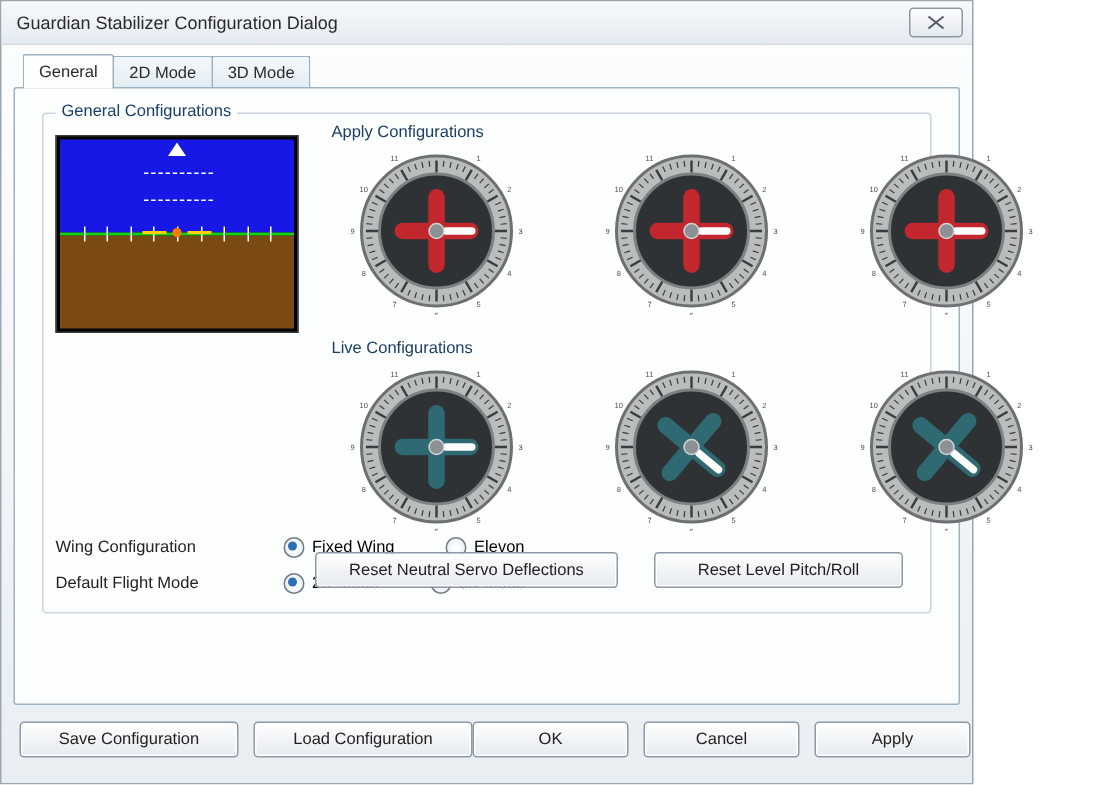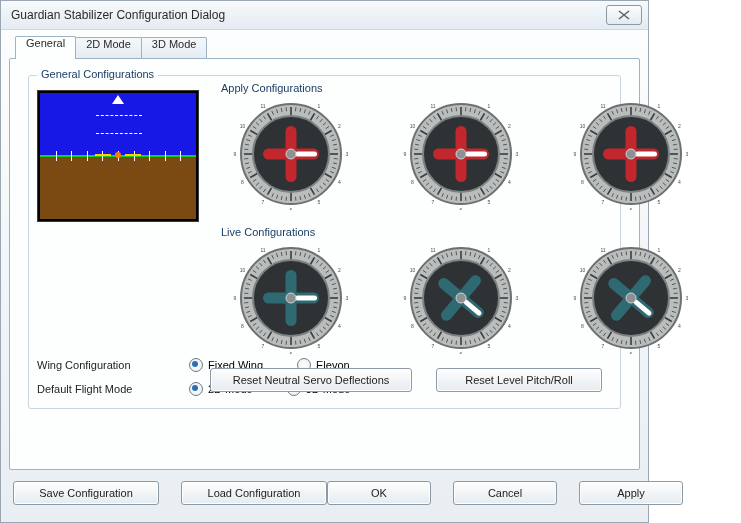--- a/index.html
+++ b/index.html
@@ -4,21 +4,21 @@
 <style>
   html,body{margin:0;padding:0;font-family:"Segoe UI",Tahoma,sans-serif;font-size:11px;color:#000;background:#fff}
   .window{width:649px;height:523px;box-sizing:border-box;background:linear-gradient(#fdfefe,#e9eef3);border:1px solid #9aa7b2;position:relative}
   .titlebar{height:28px;display:flex;align-items:center;justify-content:space-between;padding:0 6px 0 10px;background:linear-gradient(#f7fafc,#e4ebf1);border-bottom:1px solid #cfd7de}
   .titlebar .title{font-size:12px;color:#2a2a2a}
   .closebox{width:34px;height:18px;border:1px solid #8e98a2;border-radius:3px;background:linear-gradient(#fcfdfe,#e4eaef);display:flex;align-items:center;justify-content:center}
   .closebox svg{width:12px;height:10px}
   .client{position:absolute;left:8px;right:8px;top:36px;bottom:8px}
   
   .tabstrip{position:absolute;left:6px;top:0;height:22px;display:flex;align-items:flex-end}
-  .tab{height:21px;padding:0 10px;border:1px solid #9fb2c2;border-bottom:none;background:linear-gradient(#f4f8fb,#e3ecf3);margin-right:-1px;display:flex;border-top-left-radius:2px;border-top-right-radius:2px;color:#2a2a2a;cursor:default}
+  .tab{height:21px;padding:0 10px;border:1px solid #9fb2c2;border-bottom:none;background:linear-gradient(#f4f8fb,#e3ecf3);margin-right:-1px;display:flex;align-items:center;border-top-left-radius:2px;border-top-right-radius:2px;color:#2a2a2a;cursor:default}
   .tab.active{background:#fdfefe;position:relative;z-index:2;height:22px}
   .tabpage{position:absolute;left:0;right:0;top:21px;bottom:44px;border:1px solid #9fb2c2;background:#fdfefe;border-radius:2px}
   
   .group{position:absolute;border:1px solid #c9d4dd;border-radius:3px}
   .group>.legend{position:absolute;top:-8px;left:8px;background:#fdfefe;padding:0 4px;color:#1a3e66;font-size:11px}
   .gc{position:absolute;left:18px;top:16px;right:18px;bottom:60px}
   
   .attitude{position:absolute;left:8px;top:14px;width:160px;height:130px;border:1px solid #3a3a3a;background:#000}
   .att-sky{position:absolute;left:2px;right:2px;top:2px;height:62px;background:#1818e6}
   .att-ground{position:absolute;left:2px;right:2px;top:66px;bottom:2px;background:#7a4a12}
@@ -41,21 +41,21 @@
   .dial svg{position:absolute;inset:0;width:100%;height:100%}
   
   .row{position:absolute;display:flex;align-items:center;gap:34px;font-size:11px}
   .row .lbl{width:118px;color:#222}
   .radio{display:inline-flex;align-items:center;gap:5px;cursor:default}
   .radio .r{width:12px;height:12px;border:1px solid #6f7a84;border-radius:50%;background:radial-gradient(#fff,#e7edf2);position:relative}
   .radio.sel .r::after{content:"";position:absolute;left:2px;top:2px;width:6px;height:6px;border-radius:50%;background:#2b6fb8}
   
   .btn{height:22px;padding:0 12px;border:1px solid #8d9aa6;border-radius:3px;background:linear-gradient(#fefefe,#e5ebef);display:inline-flex;align-items:center;justify-content:center;font-size:11px;color:#222;cursor:default;box-shadow:inset 0 0 0 1px #fff}
   .bottomrow{position:absolute;left:0;right:0;bottom:6px;height:30px;display:flex;align-items:center;justify-content:space-between;padding:0 4px}
-  .bottomrow .left,.bottomrow .right{display:flex;gap:22px}
+  .bottomrow .left,.bottomrow .right{display:flex;gap:10px}
   .resetrow{position:absolute;right:18px;bottom:16px;display:flex;gap:24px}
 </style>
 </head>
 <body>
 
 <div class="window">
   <div class="titlebar">
     <span class="title">Guardian Stabilizer Configuration Dialog</span>
     <div class="closebox">
       <svg viewBox="0 0 12 10">

